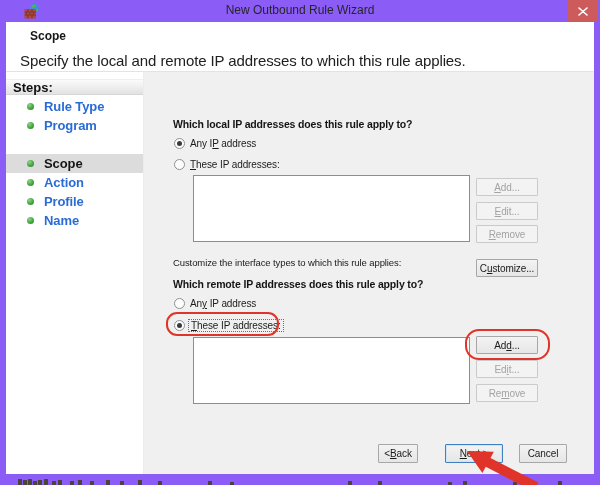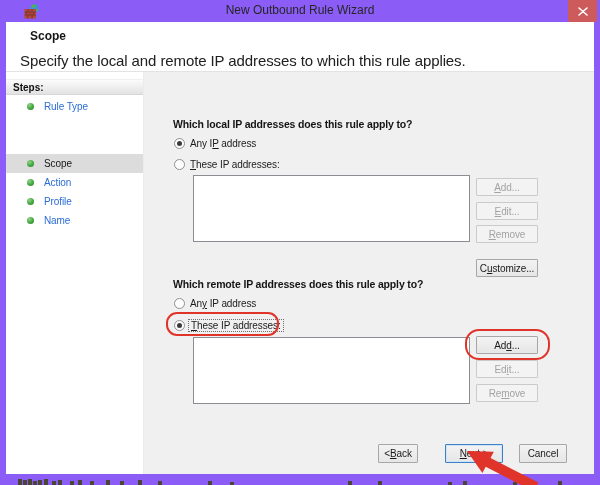--- a/index.html
+++ b/index.html
@@ -28,31 +28,31 @@
   .dialog{position:absolute;left:6px;top:22px;width:588px;height:452px;background:#ffffff;}
   .dlg-header{position:absolute;left:0;top:0;width:100%;height:50px;background:#fff;border-bottom:1px solid #e3e3e3;}
   .dlg-title{position:absolute;left:24px;top:7px;margin:0;font-size:12px;font-weight:bold;color:#161616;}
   .dlg-desc{position:absolute;left:14px;top:30px;margin:0;font-size:15px;color:#202020;letter-spacing:-0.1px;}
 
   
   .sidebar{position:absolute;left:0;top:50px;width:138px;bottom:0;background:#fff;border-right:1px solid #ececec;}
   .steps-heading{
     position:absolute;left:0;top:7px;width:137px;height:16px;line-height:16px;
     background:linear-gradient(#fbfbfb,#e2e2e2);border-top:1px solid #efefef;border-bottom:1px solid #d6d6d6;
-    font-size:10px;font-weight:bold;color:#111;padding-left:7px;
+    font-size:13px;font-weight:bold;color:#111;padding-left:7px;
   }
   .step{
     position:absolute;left:0;width:137px;height:19px;display:flex;align-items:center;cursor:pointer;
   }
   .step.active{background:#dcdcdc;}
   .bullet{
     width:7px;height:7px;border-radius:50%;margin-left:21px;flex:none;
     background:radial-gradient(circle at 35% 30%, #8fd486, #3da23b 60%, #2c7f2a);
   }
-  .step-label{margin-left:10px;font-size:10px;color:#2a6cd5;letter-spacing:-0.1px;}
+  .step-label{margin-left:10px;font-size:13px;color:#2a6cd5;letter-spacing:-0.1px;font-weight:bold;}
   .step.active .step-label{color:#161616;}
 
   
   .main{position:absolute;left:138px;top:50px;right:0;bottom:0;background:#f0f0f0;padding-left:32px;}
   .question{position:absolute;margin:0;font-size:10.5px;font-weight:bold;color:#141414;letter-spacing:-0.15px;}
   .cust-label{position:absolute;margin:0;font-size:9.5px;color:#202020;letter-spacing:-0.1px;}
 
   .radio-row{position:absolute;display:flex;align-items:center;height:13px;cursor:default;}
   .radio{width:11px;height:11px;border:1px solid #8d9095;border-radius:50%;background:#fdfdfd;position:relative;flex:none;}
   .radio.checked::after{content:"";position:absolute;inset:2px;border-radius:50%;background:#3a3a3a;}
@@ -119,20 +119,24 @@
       <p class="dlg-desc">Specify the local and remote IP addresses to which this rule applies.</p>
     </div>
 
     <div class="sidebar">
       <div class="steps-heading">Steps:</div>
 
       <div class="step" style="top:25px">
         <span class="bullet"></span>
         <span class="step-label">Rule Type</span>
       </div>
+      <div class="step" style="top:44px">
+        <span class="bullet"></span>
+        <span class="step-label">Program</span>
+      </div>
       <div class="step active" style="top:82px">
         <span class="bullet"></span>
         <span class="step-label">Scope</span>
       </div>
       <div class="step" style="top:101px">
         <span class="bullet"></span>
         <span class="step-label">Action</span>
       </div>
       <div class="step" style="top:120px">
         <span class="bullet"></span>
@@ -157,20 +161,21 @@
         <span class="radio"></span>
         <span class="radio-label"><u>T</u>hese IP addresses:</span>
       </div>
 
       <div class="listbox" style="left:49px;top:103px"></div>
 
       <button class="btn sm disabled" style="left:332px;top:106px"><u>A</u>dd...</button>
       <button class="btn sm disabled" style="left:332px;top:130px"><u>E</u>dit...</button>
       <button class="btn sm disabled" style="left:332px;top:153px"><u>R</u>emove</button>
 
+      <p class="cust-label" style="left:29px;top:185px">Customize the interface types to which this rule applies:</p>
       <button class="btn sm" style="left:332px;top:187px">C<u>u</u>stomize...</button>
 
       <p class="question" style="left:29px;top:206px">Which remote IP addresses does this rule apply to?</p>
 
       <div class="radio-row" style="left:30px;top:225px">
         <span class="radio"></span>
         <span class="radio-label">An<u>y</u> IP address</span>
       </div>
 
       <div class="radio-row" style="left:30px;top:247px">

